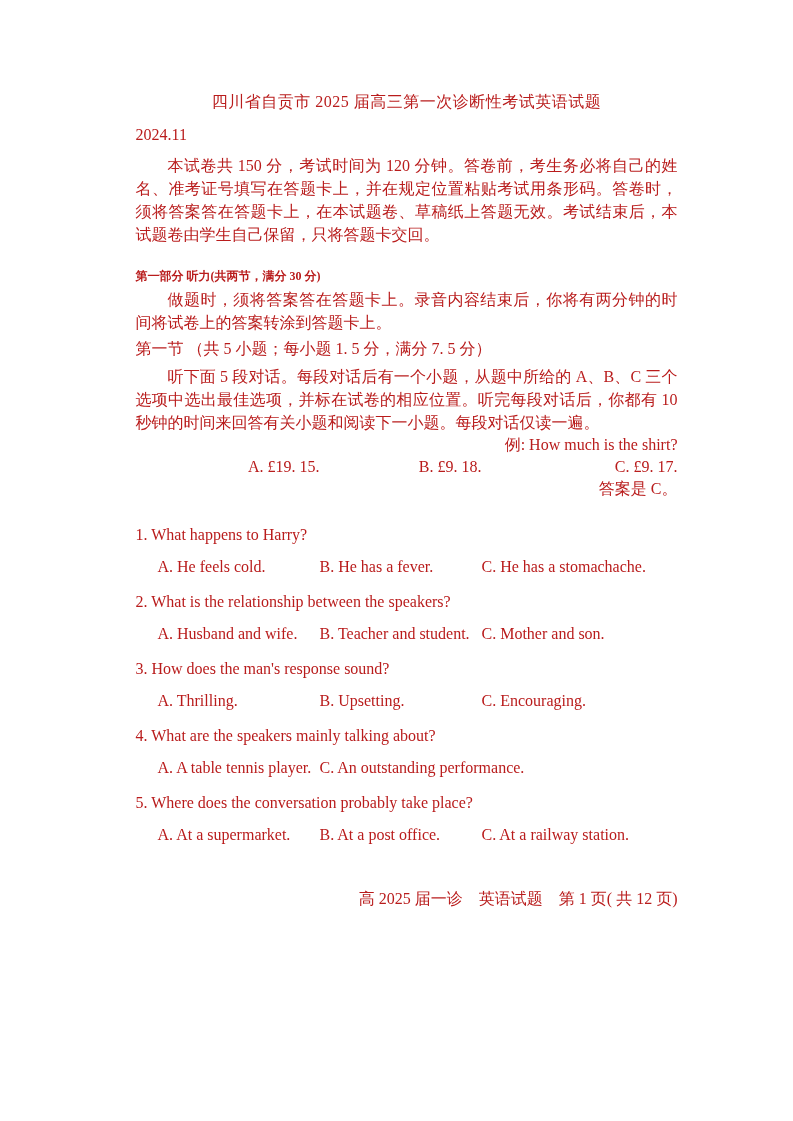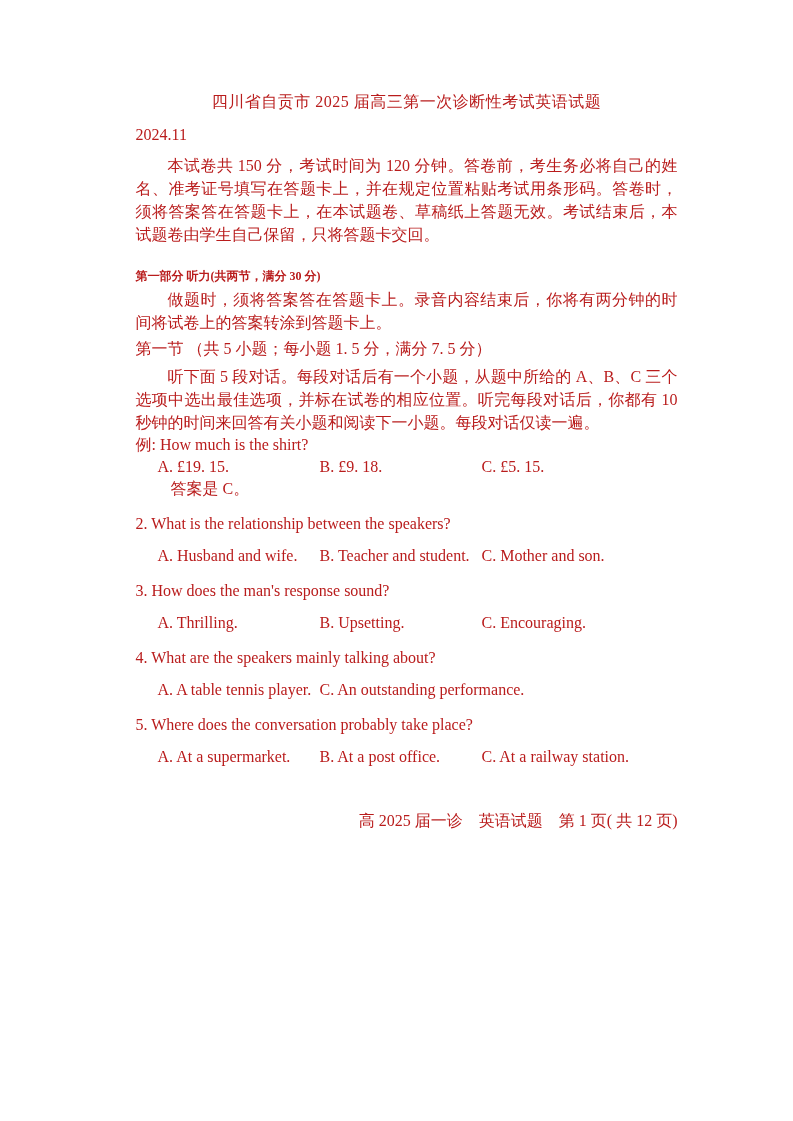--- a/index.html
+++ b/index.html
@@ -37,21 +37,21 @@
   .intro { margin-top: 8px; }
   .part-heading {
     margin-top: 19px;
     font-size: 12px;
     font-weight: bold;
     line-height: 23px;
   }
   .part-instructions { margin-top: 0; }
   .section-heading { margin-top: 3px; line-height: 23px; }
   .section-instructions { margin-top: 5px; }
-  .example { margin-top: 0; }
+  .example { margin-top: 0; text-align: right; }
   .q-text { line-height: 22px; }
   .q-options {
     display: grid;
     grid-template-columns: 162px 162px auto;
     padding-left: 22px;
     margin-top: 10px;
     line-height: 22px;
     white-space: nowrap;
   }
   .example .q-options { margin-top: 0; }
@@ -82,25 +82,33 @@
 
     <div class="section-heading">第一节 （共 5 小题；每小题 1. 5 分，满分 7. 5 分）</div>
 
     <p class="para indent section-instructions">听下面 5 段对话。每段对话后有一个小题，从题中所给的 A、B、C 三个选项中选出最佳选项，并标在试卷的相应位置。听完每段对话后，你都有 10 秒钟的时间来回答有关小题和阅读下一小题。每段对话仅读一遍。</p>
 
     <div class="example">
       <div class="q-text">例: How much is the shirt?</div>
       <div class="q-options">
         <span>A. £19. 15.</span>
         <span>B. £9. 18.</span>
-        <span>C. £5. 15.</span>
+        <span>C. £9. 17.</span>
       </div>
       <div class="answer">答案是 C。</div>
     </div>
 
+    <div class="question first">
+      <div class="q-text">1. What happens to Harry?</div>
+      <div class="q-options">
+        <span>A. He feels cold.</span>
+        <span>B. He has a fever.</span>
+        <span>C. He has a stomachache.</span>
+      </div>
+    </div>
 
     <div class="question">
       <div class="q-text">2. What is the relationship between the speakers?</div>
       <div class="q-options">
         <span>A. Husband and wife.</span>
         <span>B. Teacher and student.</span>
         <span>C. Mother and son.</span>
       </div>
     </div>
 

